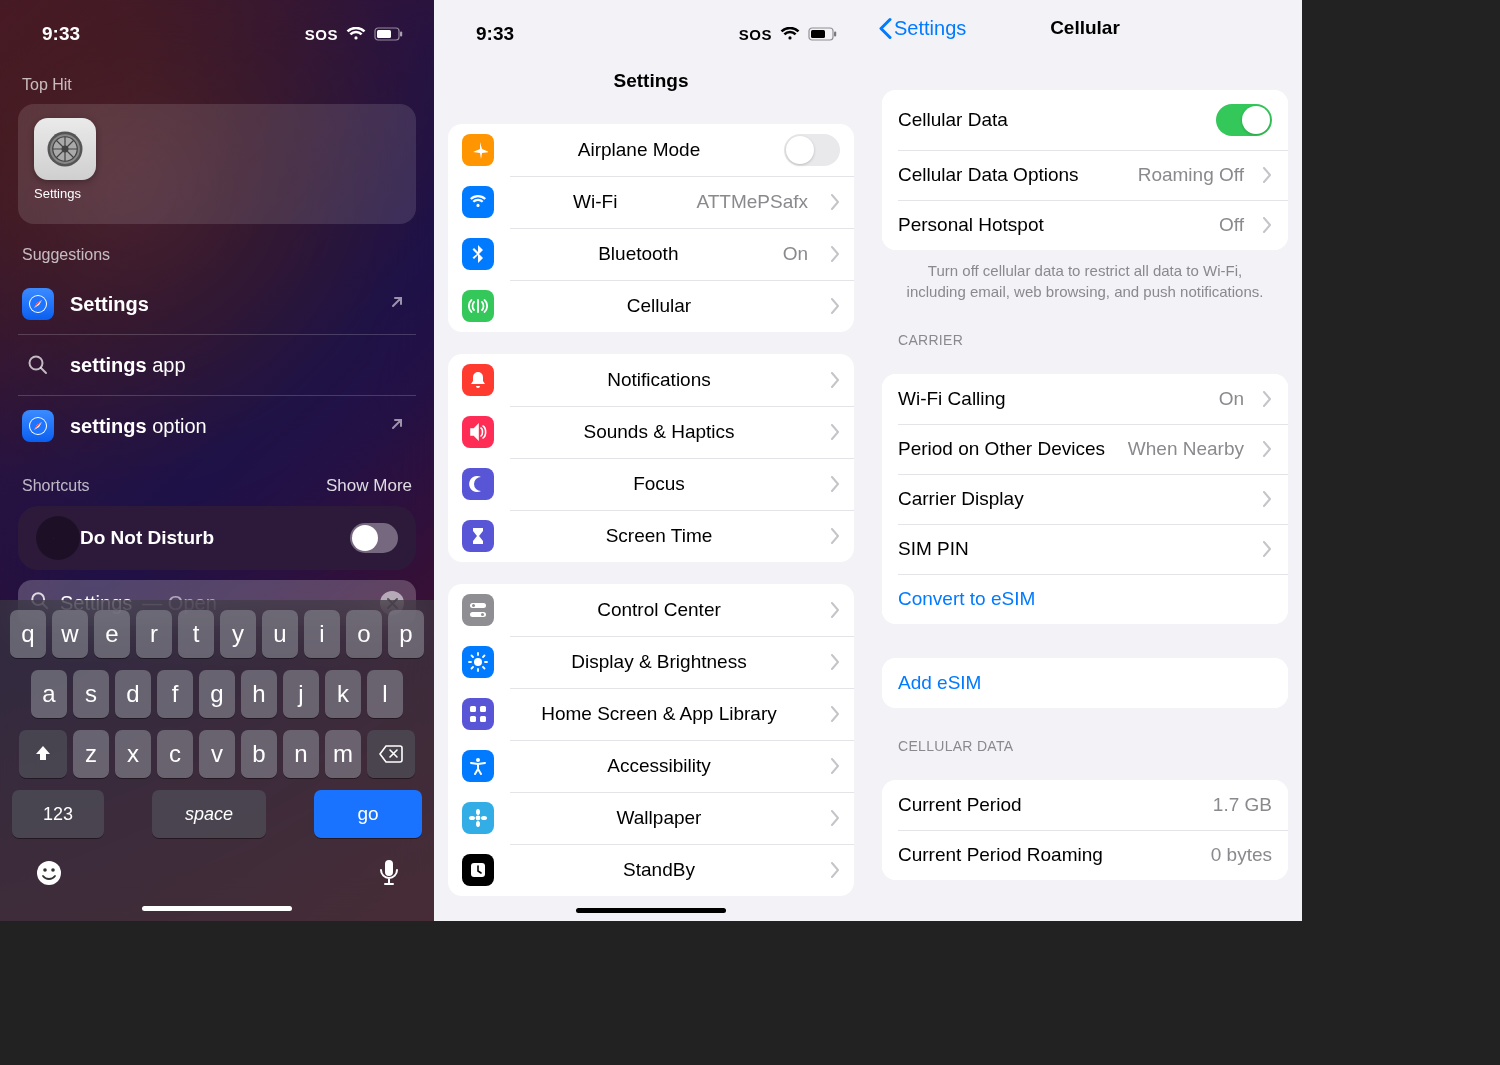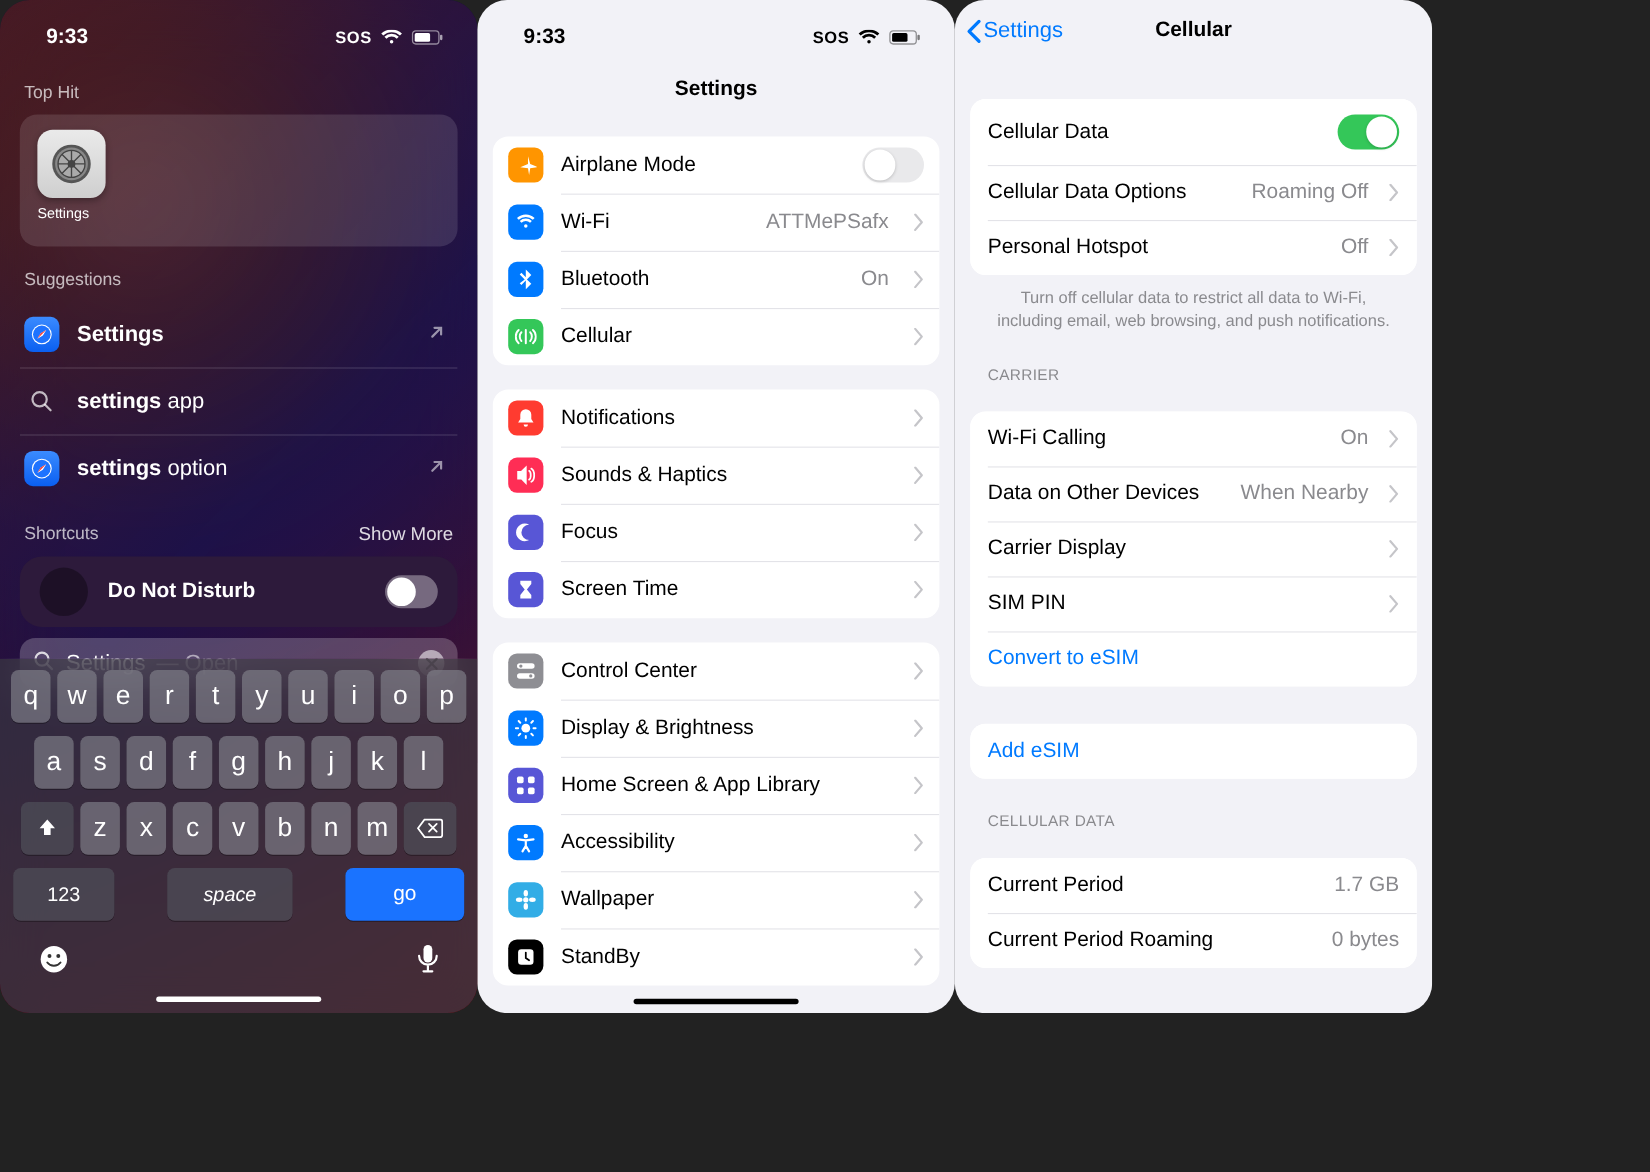--- a/index.html
+++ b/index.html
@@ -10,21 +10,20 @@
   width: 1302px;
   height: 921px;
   overflow: hidden;
 }
 .screen {
   width: 434px;
   height: 921px;
   position: relative;
   overflow: hidden;
   flex-shrink: 0;
-  border-radius: 27px;
 }
 
 
 .s1 {
   background: radial-gradient(circle at 30% 20%, #5a2e2a 0%, #3a1c1c 15%, #1a0e44 40%, #2b0c2d 60%, #5a1b18 100%);
   color: #fff;
 }
 .s1-blur {
   position: absolute; inset: 0;
   background: linear-gradient(135deg, rgba(90,30,30,0.6), rgba(30,20,80,0.5), rgba(90,20,50,0.6));
@@ -100,21 +99,20 @@
 }
 .showmore { color: rgba(255,255,255,0.85); font-size: 17px; }
 
 .shortcut-card {
   position: relative;
   margin: 0 18px;
   height: 64px;
   background: #2d1a3b;
   border-radius: 20px;
   display: flex; align-items: center; padding: 0 18px;
-  gap: 18px;
 }
 .dnd-moon {
   width: 44px; height: 44px; border-radius: 50%;
   background: rgba(0,0,0,0.35);
   display: flex; align-items: center; justify-content: center;
 }
 .dnd-text { flex: 1; font-size: 19px; font-weight: 600; color: #fff; }
 .dnd-toggle {
   width: 48px; height: 30px; border-radius: 15px; background: rgba(255,255,255,0.35);
   position: relative;
@@ -199,21 +197,21 @@
 .row + .row::before {
   content: ""; position: absolute; top: 0; left: 62px; right: 0;
   height: 1px; background: #e3e3e8;
 }
 .ricon {
   width: 32px; height: 32px; border-radius: 8px;
   display: flex; align-items: center; justify-content: center;
   color: #fff; flex-shrink: 0;
 }
 .ricon svg { width: 20px; height: 20px; }
-.rlabel { flex: 1; font-size: 19px; }
+.rlabel { flex: 1; font-size: 19px; text-align: center; }
 .rvalue { font-size: 19px; color: #8a8a8e; }
 .chev { color: #c5c5c9; margin-left: 6px; }
 .chev svg { width: 10px; height: 16px; display: block; }
 .switch {
   width: 56px; height: 32px; border-radius: 16px; background: #e9e9eb; position: relative;
 }
 .switch::after {
   content: ""; width: 28px; height: 28px; border-radius: 50%; background: #fff;
   position: absolute; top: 2px; left: 2px;
   box-shadow: 0 1px 3px rgba(0,0,0,0.2);
@@ -711,21 +709,21 @@
       <div class="row3">
         <span class="r3label">Wi-Fi Calling</span>
         <span class="r3value">On</span>
         <span class="chev">
           <svg viewBox="0 0 10 16">
             <path d="M2 1l6 7-6 7" stroke="currentColor" stroke-width="2" fill="none" stroke-linecap="round" stroke-linejoin="round"></path>
           </svg>
         </span>
       </div>
       <div class="row3">
-        <span class="r3label">Data on Other Devices</span>
+        <span class="r3label">Period on Other Devices</span>
         <span class="r3value">When Nearby</span>
         <span class="chev">
           <svg viewBox="0 0 10 16">
             <path d="M2 1l6 7-6 7" stroke="currentColor" stroke-width="2" fill="none" stroke-linecap="round" stroke-linejoin="round"></path>
           </svg>
         </span>
       </div>
       <div class="row3">
         <span class="r3label">Carrier Display</span>
         <span class="chev">

